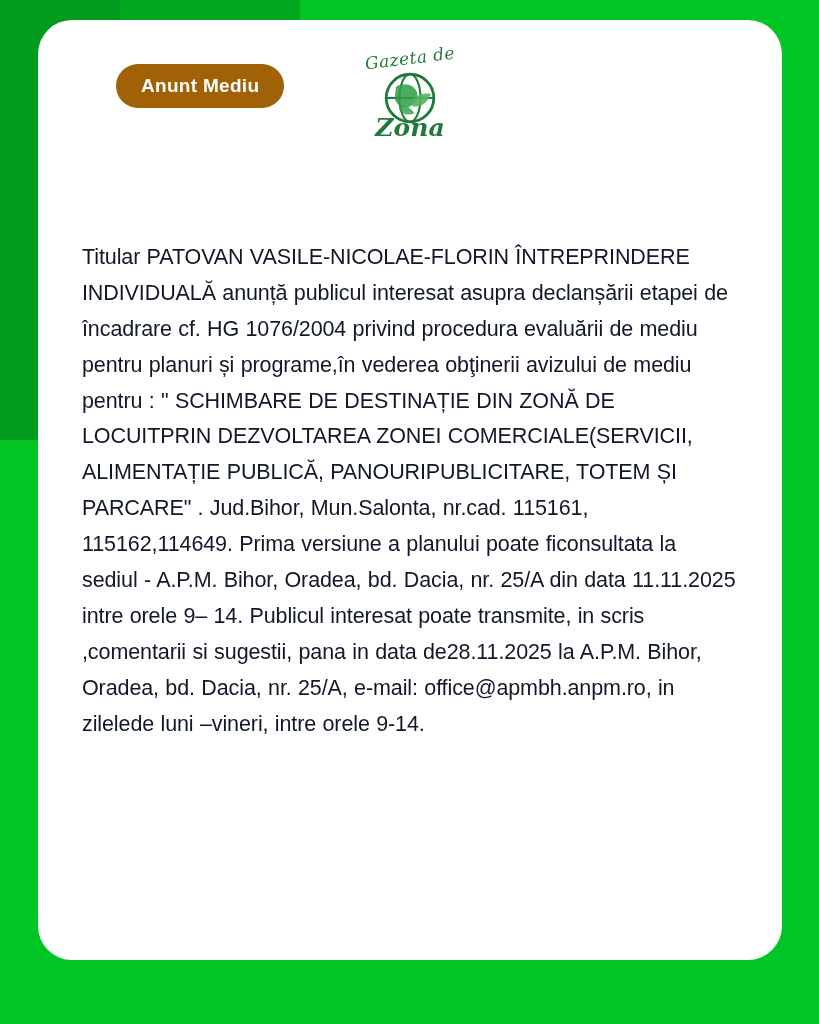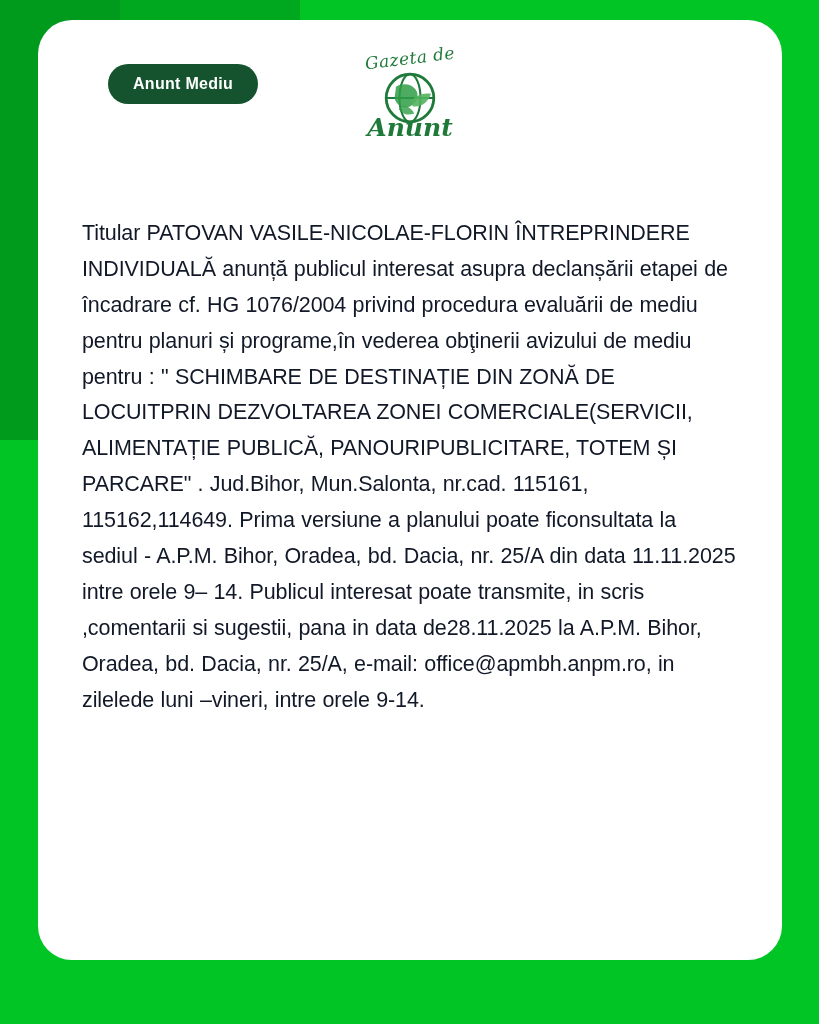--- a/index.html
+++ b/index.html
@@ -52,25 +52,25 @@
     height: 100%;
   }
 
   .top-row {
     position: relative;
     height: 110px;
   }
 
   .badge {
     position: absolute;
-    left: 26px;
+    left: 34px;
     top: 14px;
-    background: #14532d;
+    background: #a16207;
     color: #ffffff;
-    font-size: 16px;
+    font-size: 19px;
     font-weight: bold;
     letter-spacing: 0.3px;
     padding: 11px 25px;
     border-radius: 22px;
     display: inline-block;
     white-space: nowrap;
   }
 
   .logo {
     position: absolute;
@@ -113,21 +113,21 @@
   .headline {
     margin-top: 30px;
     font-size: 25.5px;
     font-weight: bold;
     color: #1b2d8f;
     line-height: 1.33;
     letter-spacing: -0.1px;
   }
 
   .body-text {
-    margin-top: 56px;
+    margin-top: 80px;
     font-size: 21.5px;
     color: #111827;
     line-height: 1.67;
     letter-spacing: -0.1px;
     word-spacing: 0.5px;
   }
 </style>
 </head>
 <body>
 
@@ -143,21 +143,21 @@
       <div class="logo">
         <div class="logo-script">Gazeta de</div>
         <svg class="logo-globe" viewBox="0 0 100 100">
           <circle cx="50" cy="50" r="34" fill="none" stroke="#1f7a3a" stroke-width="4"></circle>
           <ellipse cx="50" cy="50" rx="15" ry="34" fill="none" stroke="#1f7a3a" stroke-width="3"></ellipse>
           <line x1="16" y1="50" x2="84" y2="50" stroke="#1f7a3a" stroke-width="3"></line>
           <path d="M30 34 C40 28 52 30 58 38 C64 46 60 58 50 62 C40 66 30 60 28 50 Z" fill="#2f9e46" opacity="0.85"></path>
           <path d="M52 54 C58 46 70 42 80 44 C76 56 66 64 54 62 Z" fill="#53b35e" opacity="0.9"></path>
           <path d="M36 62 C44 60 52 64 56 72 C46 76 38 72 34 66 Z" fill="#2f9e46" opacity="0.8"></path>
         </svg>
-        <div class="logo-word">Anunt</div>
+        <div class="logo-word">Zona</div>
       </div>
     </div>
 
 
     <p class="body-text">Titular PATOVAN VASILE-NICOLAE-FLORIN ÎNTREPRINDERE INDIVIDUALĂ anunță publicul interesat asupra declanșării etapei de încadrare cf. HG 1076/2004 privind procedura evaluării de mediu pentru planuri și programe,în vederea obţinerii avizului de mediu pentru : " SCHIMBARE DE DESTINAȚIE DIN ZONĂ DE LOCUITPRIN DEZVOLTAREA ZONEI COMERCIALE(SERVICII, ALIMENTAȚIE PUBLICĂ, PANOURIPUBLICITARE, TOTEM ȘI PARCARE" . Jud.Bihor, Mun.Salonta, nr.cad. 115161, 115162,114649. Prima versiune a planului poate ficonsultata la sediul - A.P.M. Bihor, Oradea, bd. Dacia, nr. 25/A din data 11.11.2025 intre orele 9– 14. Publicul interesat poate transmite, in scris ,comentarii si sugestii, pana in data de28.11.2025 la A.P.M. Bihor, Oradea, bd. Dacia, nr. 25/A, e-mail: office@apmbh.anpm.ro, in zilelede luni –vineri, intre orele 9-14.</p>
 
   </div>
 </div>
 
 </body></html>

